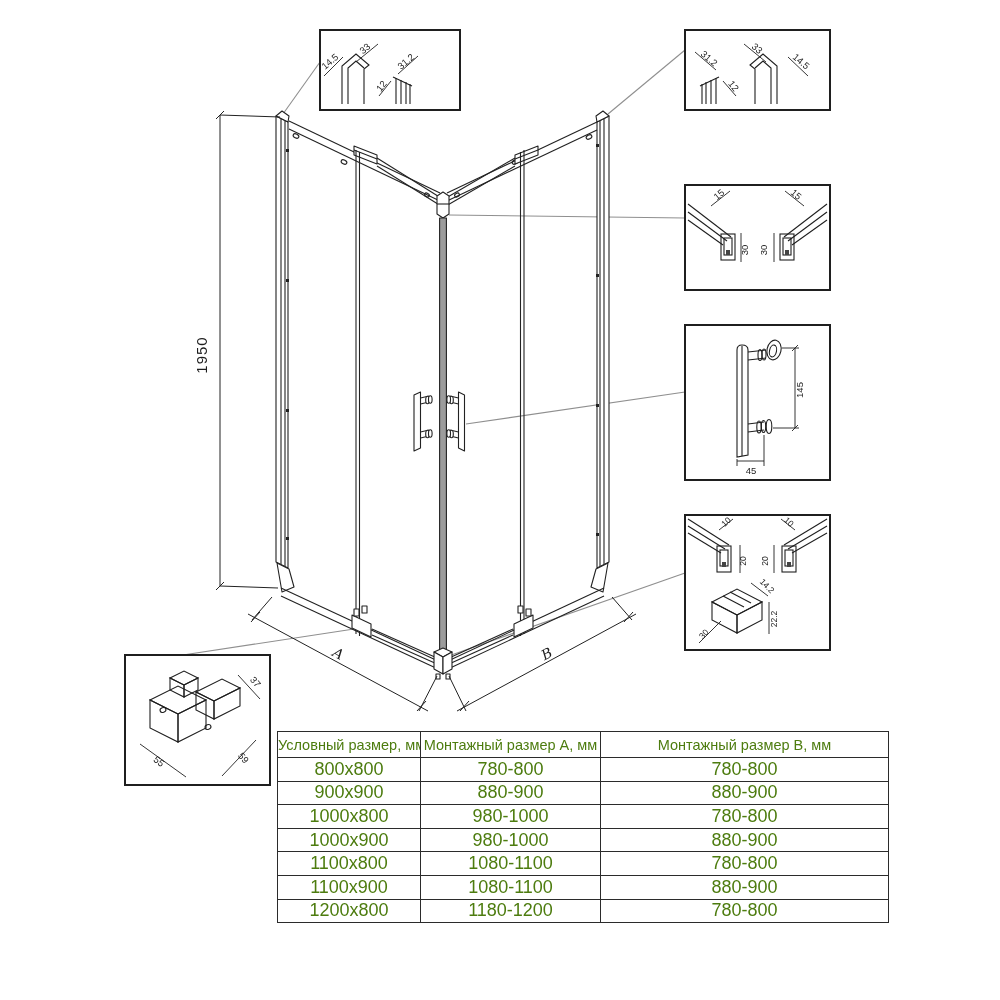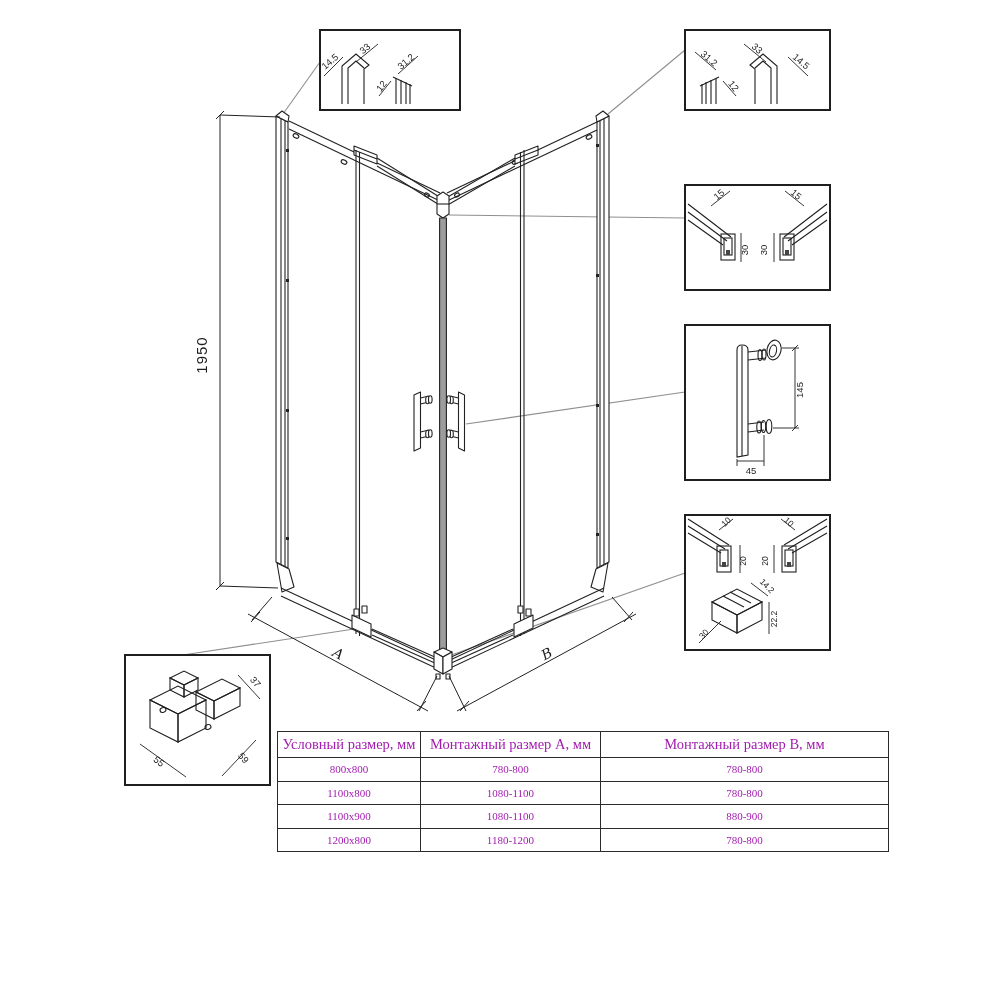--- a/index.html
+++ b/index.html
@@ -6,26 +6,26 @@
   .canvas{position:relative;width:1000px;height:1000px;background:#fff;
           font-family:"Liberation Sans",sans-serif;overflow:hidden;}
   svg{position:absolute;left:0;top:0;}
   svg text{font-family:"Liberation Sans",sans-serif;fill:#1e1e1e;}
   .dimAB{font-family:"DejaVu Serif",serif;font-style:italic;font-size:14px;}
   .dimMain{font-size:15px;letter-spacing:1px;}
   .dimSmall{font-size:9.5px;}
   .dimTiny{font-size:8.5px;}
   table.size-table{position:absolute;left:277px;top:731px;width:611px;
       border-collapse:collapse;table-layout:fixed;
-      font-family:Liberation Serif, serif;font-size:15px;color:#a21caf;}
+      font-family:Liberation Sans, sans-serif;font-size:15px;color:#4d7c0f;}
   table.size-table th,table.size-table td{
       border:1.6px solid #2b2b2b;text-align:center;padding:0;
       font-weight:400;white-space:nowrap;overflow:hidden;}
   table.size-table th{height:25px;font-size:14.5px;}
-  table.size-table td{height:22.6px;font-size:11px;}
+  table.size-table td{height:22.6px;font-size:18px;}
 </style>
 </head>
 <body>
 
 <div class="canvas">
 
 <svg width="1000" height="1000" viewBox="0 0 1000 1000">
 
   <g stroke="#8f8f8f" stroke-width="1.1">
     <line x1="278" y1="121" x2="320" y2="62"></line>
@@ -375,20 +375,35 @@
         <th>Монтажный размер В, мм</th>
       </tr>
     </thead>
     <tbody>
       <tr>
         <td>800x800</td>
         <td>780-800</td>
         <td>780-800</td>
       </tr>
       <tr>
+        <td>900x900</td>
+        <td>880-900</td>
+        <td>880-900</td>
+      </tr>
+      <tr>
+        <td>1000x800</td>
+        <td>980-1000</td>
+        <td>780-800</td>
+      </tr>
+      <tr>
+        <td>1000x900</td>
+        <td>980-1000</td>
+        <td>880-900</td>
+      </tr>
+      <tr>
         <td>1100x800</td>
         <td>1080-1100</td>
         <td>780-800</td>
       </tr>
       <tr>
         <td>1100x900</td>
         <td>1080-1100</td>
         <td>880-900</td>
       </tr>
       <tr>

